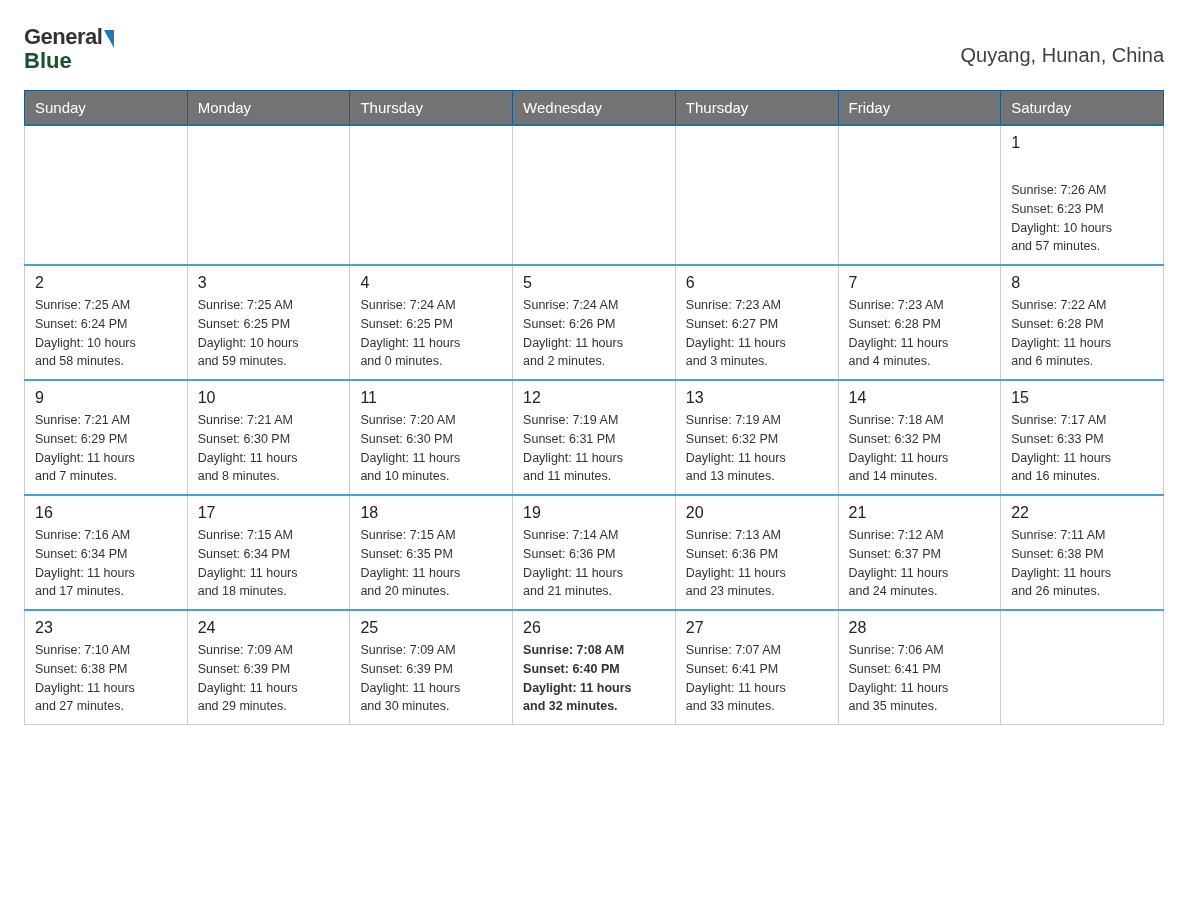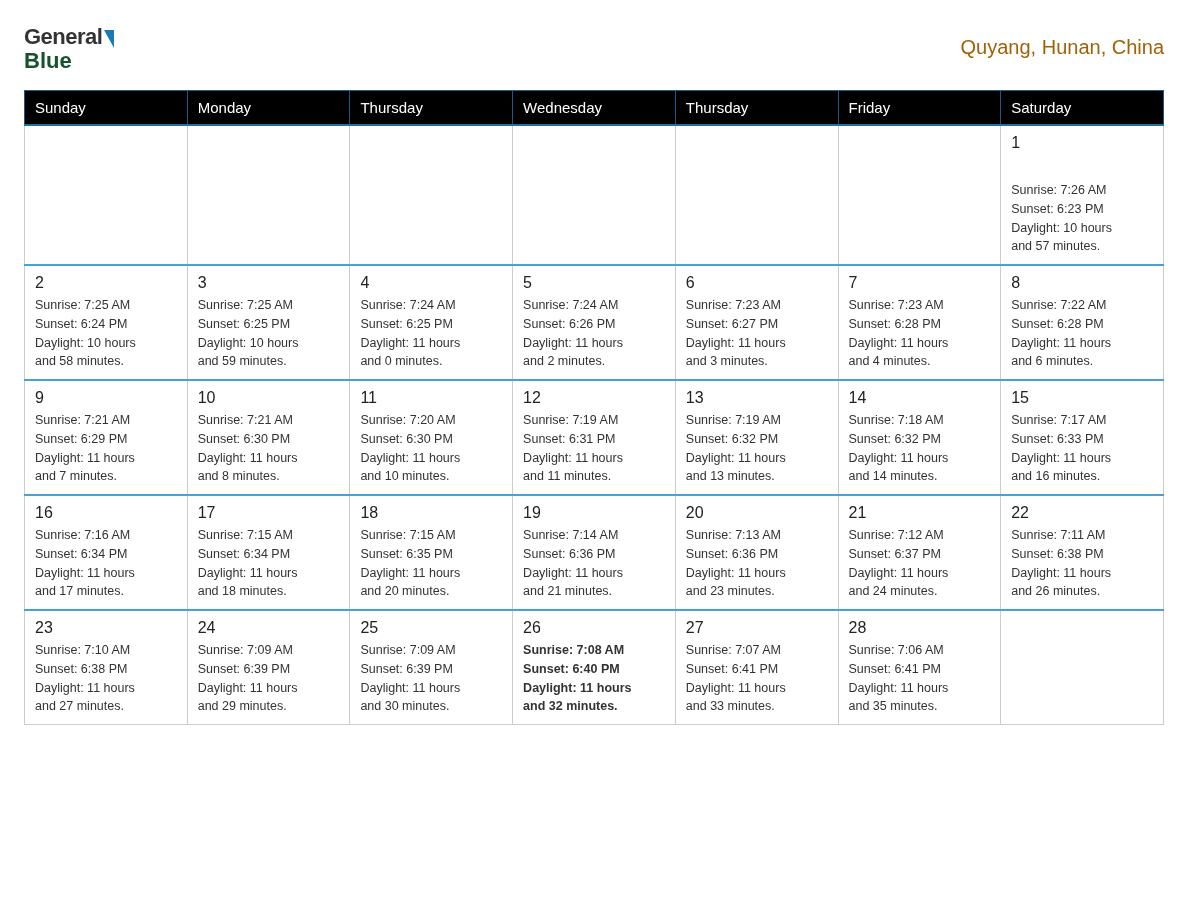--- a/index.html
+++ b/index.html
@@ -50,30 +50,30 @@
       text-align: right;
     }
     .month-title {
       font-size: 52px;
       font-weight: normal;
       color: #222;
       line-height: 1.1;
     }
     .location {
       font-size: 20px;
-      color: #a16207;
-      margin-top: 12px;
+      color: #404040;
+      margin-top: 20px;
     }
     .calendar {
       width: 100%;
       border-collapse: collapse;
       border: 1px solid #999;
     }
     .calendar th {
-      background-color: #000000;
+      background-color: #737373;
       color: #fff;
       font-size: 15px;
       font-weight: normal;
       padding: 8px 10px;
       text-align: left;
       border: 1px solid #1a5a8a;
     }
     .calendar td {
       vertical-align: top;
       padding: 8px 10px;

